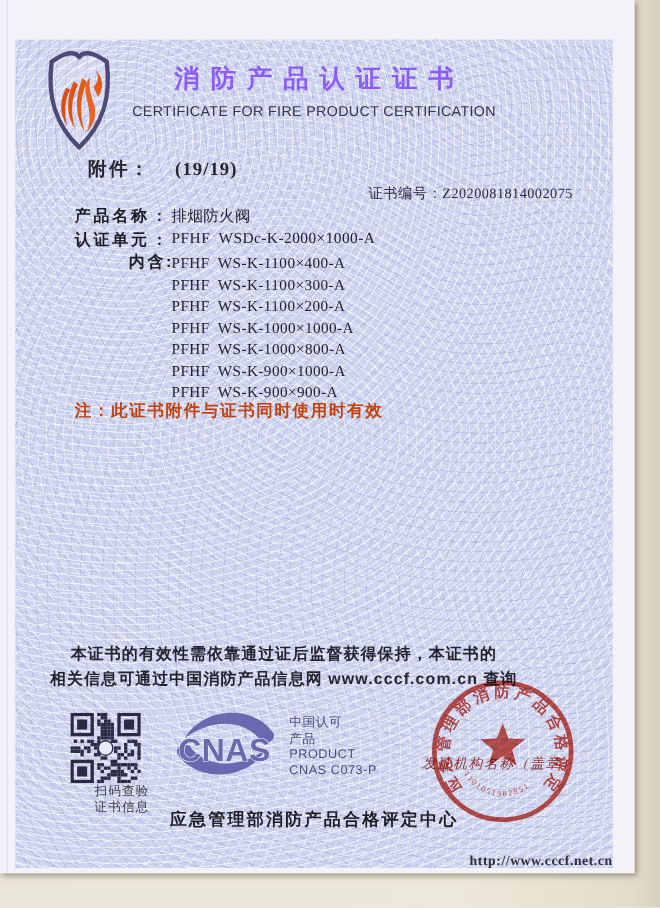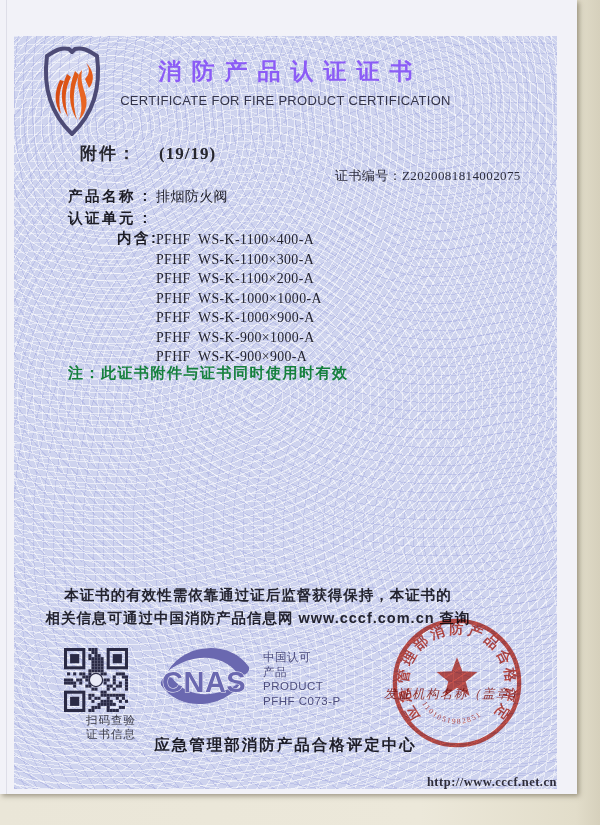--- a/index.html
+++ b/index.html
@@ -25,21 +25,21 @@
   .certno{left:335px;top:167px;font-size:13px;color:#2c2c3c;letter-spacing:.4px;}
   .flabel{font-family:"Liberation Sans",sans-serif;font-weight:bold;font-size:14.5px;color:#1d1d26;letter-spacing:2.5px;}
   .fval{font-size:14px;color:#22222e;letter-spacing:.4px;white-space:pre;}
   .row-product{left:68px;top:187px;}
   .row-unit{left:68px;top:209px;}
   .rowval-product{left:156px;top:188px;}
   .rowval-unit{left:156px;top:210px;}
   .inc-label{left:117px;top:229px;}
   .inc-list{left:156px;top:230px;line-height:19.5px;font-size:13.8px;color:#22222e;}
   .inc-list div{white-space:pre;letter-spacing:.4px;}
-  .note-row{left:68px;top:364px;font-family:"Liberation Sans",sans-serif;font-weight:bold;font-size:15px;color:#15803d;letter-spacing:1.5px;}
+  .note-row{left:68px;top:364px;font-family:"Liberation Sans",sans-serif;font-weight:bold;font-size:15px;color:#c2410c;letter-spacing:1.5px;}
   .validity{left:14px;top:584px;width:488px;text-align:center;font-family:"Liberation Sans",sans-serif;
     font-weight:600;font-size:14.5px;line-height:23px;color:#23232f;letter-spacing:1px;}
   .qr-wrap{left:64px;top:648px;width:64px;height:64px;}
   .qr-caption{left:56px;top:714px;width:80px;text-align:right;font-size:11.5px;line-height:13.5px;color:#3a3a46;letter-spacing:1px;}
   .cnas-logo{left:158px;top:641px;width:94px;height:70px;}
   .cnas-text{left:263px;top:650px;font-family:"Liberation Sans",sans-serif;font-size:11.5px;line-height:14.5px;color:#4c4c7c;letter-spacing:.5px;}
   .stamp{left:382px;top:608px;width:150px;height:150px;mix-blend-mode:multiply;opacity:.95;}
   .stamp-caption{left:384px;top:686px;width:160px;font-style:italic;font-size:12.5px;color:#8f3434;letter-spacing:1.5px;white-space:nowrap;}
   .org-name{left:14px;top:735px;width:543px;text-align:center;font-family:"Liberation Sans",sans-serif;
     font-weight:bold;font-size:15.5px;letter-spacing:2px;color:#1e1e28;}
@@ -71,28 +71,29 @@
     </div>
 
     <div class="abs certno">
       <span>证书编号：</span><span>Z2020081814002075</span>
     </div>
 
     <div class="abs flabel row-product">产品名称 :</div>
     <div class="abs fval rowval-product">排烟防火阀</div>
 
     <div class="abs flabel row-unit">认证单元 :</div>
+    <div class="abs fval rowval-unit">PFHF  WSDc-K-2000×1000-A</div>
 
     <div class="abs flabel inc-label">内含:</div>
     <div class="abs inc-list">
       <div>PFHF  WS-K-1100×400-A</div>
       <div>PFHF  WS-K-1100×300-A</div>
       <div>PFHF  WS-K-1100×200-A</div>
       <div>PFHF  WS-K-1000×1000-A</div>
-      <div>PFHF  WS-K-1000×900-A</div>
+      <div>PFHF  WS-K-1000×800-A</div>
       <div>PFHF  WS-K-900×1000-A</div>
       <div>PFHF  WS-K-900×900-A</div>
     </div>
 
     <div class="abs note-row">
       <span>注：</span><span>此证书附件与证书同时使用时有效</span>
     </div>
 
     <div class="abs validity">
       <div>本证书的有效性需依靠通过证后监督获得保持，本证书的</div>
@@ -244,21 +245,21 @@
 
     <svg class="abs cnas-logo" viewBox="0 0 94 70">
       <path d="M10,30 C26,2 72,-2 91,26 C92,32 86,36 80,33 C64,12 34,12 10,30 Z" fill="#6a68b0"></path>
       <path d="M84,40 C68,68 22,72 3,44 C2,38 8,34 14,37 C30,58 60,58 84,40 Z" fill="#6a68b0"></path>
       <text x="4" y="51" font-family="Liberation Sans, sans-serif" font-weight="bold" font-size="29" fill="#6a68b0" stroke="#f0f0f8" stroke-width="1" paint-order="stroke" letter-spacing="0.5">CNAS</text>
     </svg>
     <div class="abs cnas-text">
       <div>中国认可</div>
       <div>产品</div>
       <div>PRODUCT</div>
-      <div>PFHF C073-P</div>
+      <div>CNAS C073-P</div>
     </div>
 
     <div class="abs stamp-caption">发证机构名称（盖章）</div>
 
     <svg class="abs stamp" viewBox="0 0 140 140">
       <defs>
         <path id="arcT" d="M37.5,102.5 A46,46 0 1 1 102.5,102.5" fill="none"></path>
         <path id="arcN" d="M35.5,86.1 A38,38 0 0 0 104.4,86.1" fill="none"></path>
       </defs>
       <circle cx="70" cy="70" r="58" fill="none" stroke="#c8362b" stroke-width="4" opacity="0.9"></circle>

